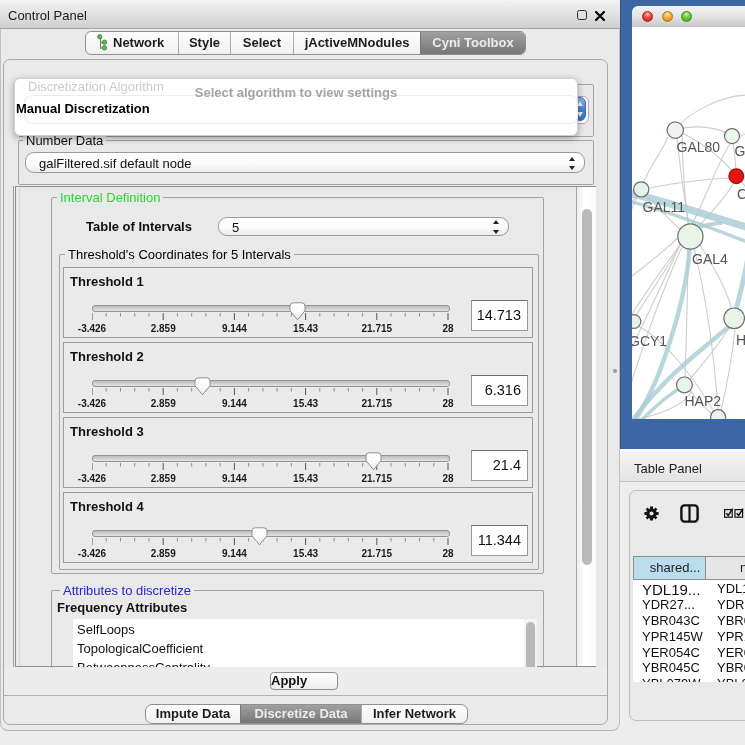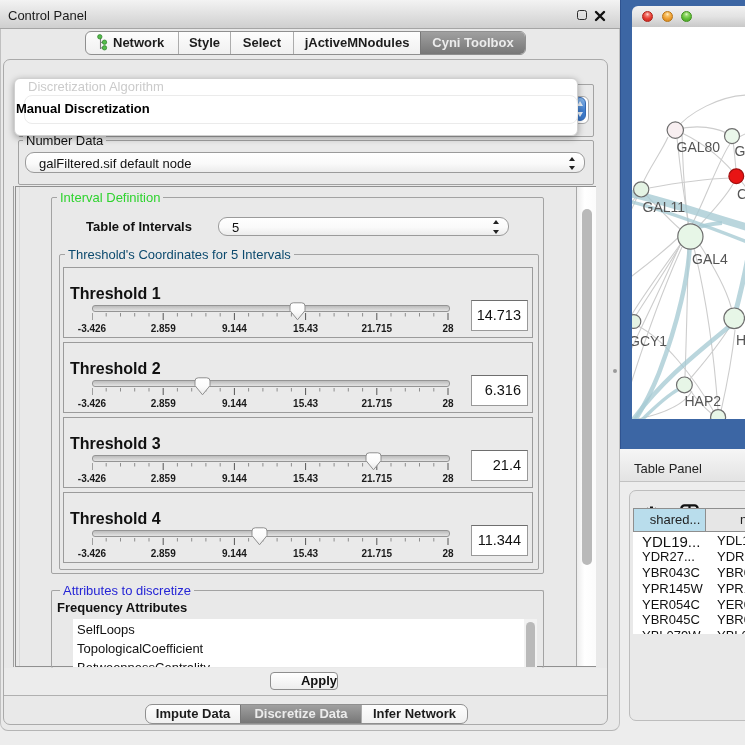--- a/index.html
+++ b/index.html
@@ -11,21 +11,21 @@
 .seg .on{background:linear-gradient(#a0a0a0,#777);color:#ececec;border-left-color:#777}
 .gbox{position:absolute;border:1px solid #a3a3a3;border-radius:2px}
 .gtit{position:absolute;top:-8px;font-size:13px;background:#e9e9e9;padding:0 3px;white-space:nowrap;line-height:15px}
 .combo{position:absolute;background:linear-gradient(#ffffff 0,#fafafa 55%,#ececec 100%);border:1px solid #9b9b9b;border-radius:9px;box-sizing:border-box}
 .combo .t{position:absolute;left:13px;top:0;font-size:13px;color:#111;white-space:nowrap}
 .udar{position:absolute;width:7px}
 .udar i{position:absolute;left:0;width:0;height:0;border-left:3.5px solid transparent;border-right:3.5px solid transparent}
 .udar .u{top:0;border-bottom:5px solid #222}
 .udar .d{bottom:0;border-top:5px solid #222}
 .tpan{position:absolute;left:63px;width:470px;height:71px;border:1px solid #9b9b9b;box-sizing:border-box;background:#eaeaea}
-.tpan .lbl{position:absolute;left:6px;top:17px;font-size:16px;font-weight:bold;color:#111}
+.tpan .lbl{position:absolute;left:6px;top:6px;font-size:13px;font-weight:bold;color:#111}
 .track{position:absolute;left:28px;width:356px;height:5px;top:37px;border:1px solid #949494;border-radius:3px;background:linear-gradient(#bcbcbc,#e3e3e3)}
 .ticks{position:absolute;left:28px;top:45px}
 .tlab{position:absolute;top:55px;font-size:10px;font-weight:bold;color:#1a1a1a;transform:translateX(-50%);white-space:nowrap}
 .thumb{position:absolute;top:33.5px;width:17px;height:19px}
 .vbox{position:absolute;left:407px;top:32px;width:57px;height:31px;background:#fff;border:1px solid #999;border-top-color:#6e6e6e;box-sizing:border-box;font-size:14.5px;color:#111;text-align:right;line-height:29px;padding-right:6px}
 .row{position:absolute;font-size:13px;color:#111;white-space:nowrap}
 </style></head>
 <body>
 <div id="root">
 
@@ -89,21 +89,21 @@
 <div class="row" style="left:86px;top:219px;font-weight:bold">Table of Intervals</div>
 <div class="combo" style="left:218px;top:217px;width:291px;height:19px">
       <span class="t" style="line-height:19px">5</span>
  <span class="udar" style="right:8px;top:2px;height:14px">
         <i class="u" style="border-bottom-width:4.5px"></i>
         <i class="d" style="border-top-width:4.5px"></i>
       </span>
     </div>
 
 <div class="gbox" style="left:59px;top:254px;width:478px;height:314px">
-      <div class="gtit" style="left:5px;color:#0c4a6e">Threshold's Coordinates for 5 Intervals</div>
+      <div class="gtit" style="left:5px;color:#000000">Threshold's Coordinates for 5 Intervals</div>
     </div>
 
 <div class="tpan" style="top:267px">
  <div class="lbl">Threshold 1</div>
  <div class="track"></div>
  <svg class="ticks" width="358" height="8" viewBox="0 0 358 8">
         <path d="M14.2,0V3.5 M28.5,0V3.5 M42.7,0V3.5 M57.0,0V3.5 M85.4,0V3.5 M99.7,0V3.5 M113.9,0V3.5 M128.2,0V3.5 M156.6,0V3.5 M170.9,0V3.5 M185.1,0V3.5 M199.4,0V3.5 M227.8,0V3.5 M242.1,0V3.5 M256.3,0V3.5 M270.6,0V3.5 M299.0,0V3.5 M313.3,0V3.5 M327.5,0V3.5 M341.8,0V3.5" stroke="#8d8d8d" stroke-width="1"></path>
         <path d="M0.0,0V7 M71.2,0V7 M142.4,0V7 M213.6,0V7 M284.8,0V7 M356.0,0V7" stroke="#555" stroke-width="1"></path>
       </svg>
  <span class="tlab" style="left:28px">-3.426</span>
@@ -206,21 +206,21 @@
 <div class="row" style="left:57px;top:600px;font-weight:bold">Frequency Attributes</div>
 <div class="a" style="left:73px;top:619px;width:464px;height:48px;background:#fff;overflow:hidden">
  <div class="row" style="left:4px;top:3px">SelfLoops</div>
  <div class="row" style="left:4px;top:22px">TopologicalCoefficient</div>
  <div class="row" style="left:4px;top:41px">BetweennessCentrality</div>
  <div class="a" style="left:451px;top:0;width:13px;height:48px;background:#f2f2f2"></div>
  <div class="a" style="left:453px;top:3px;width:9px;height:60px;background:#b9b9b9;border-radius:5px"></div>
 </div>
 
 <div class="a" style="left:4px;top:668px;width:603px;height:27px;background:#ececec;border-bottom:1px solid #b0b0b0"></div>
-<div class="a" style="left:270px;top:672px;width:68px;height:18px;background:linear-gradient(#fff,#ededed);border:1px solid #8e8e8e;border-radius:4px;box-sizing:border-box;text-align:right;font-size:13px;font-weight:bold;line-height:16px;color:#111">Apply</div>
+<div class="a" style="left:270px;top:672px;width:68px;height:18px;background:linear-gradient(#fff,#ededed);border:1px solid #8e8e8e;border-radius:4px;box-sizing:border-box;text-align:left;font-size:13px;font-weight:bold;line-height:16px;color:#111">Apply</div>
 
 <div class="seg" style="left:145px;top:704px;height:20px;border-radius:7px">
  <div class="s" style="width:94px;line-height:18px">Impute Data</div>
  <div class="s on" style="width:121px;line-height:18px">Discretize Data</div>
  <div class="s" style="width:106px;line-height:18px">Infer Network</div>
 </div>
 
 <div class="a" style="left:620px;top:0;width:125px;height:449px;background:#3c66a4;border-left:1px solid #2f5390;box-sizing:border-box"></div>
 
 <div class="a" style="left:632px;top:6px;width:113px;height:21px;background:linear-gradient(#f2f2f2 0,#e3e3e3 50%,#c8c8c8 100%);border-radius:6px 0 0 0;border-bottom:1px solid #8b8b8b"></div>
@@ -316,21 +316,21 @@
 </svg>
 <svg class="a" style="left:724px;top:507px" width="20" height="12" viewBox="0 0 20 12">
  <g fill="none" stroke="#111">
   <rect x="0.6" y="2.6" width="7.6" height="7.6" stroke-width="1.2"></rect>
   <rect x="11.0" y="2.6" width="7.6" height="7.6" stroke-width="1.2"></rect>
   <path d="M2.3,6.2 l2,2.2 L8.6,1.6" stroke-width="1.5"></path>
   <path d="M12.7,6.2 l2,2.2 L19,1.6" stroke-width="1.5"></path>
  </g>
 </svg>
 
-<div class="a" style="left:633px;top:508px;width:112px;height:126px;background:#fff;overflow:hidden">
+<div class="a" style="left:633px;top:556px;width:112px;height:126px;background:#fff;overflow:hidden">
  <div class="a" style="left:0;top:0;width:73px;height:24px;background:#b9ddec;border:1px solid #8e8e8e;box-sizing:border-box;text-align:center;font-size:13px;line-height:22px;color:#222;text-indent:11px">shared...</div>
  <div class="a" style="left:72px;top:0;width:130px;height:24px;background:#e6e6e6;border:1px solid #8e8e8e;box-sizing:border-box;font-size:13px;line-height:22px;color:#222">
         <span style="position:absolute;left:34px">name</span>
       </div>
  <div class="a" style="left:9px;top:25.3px;font-size:15px;color:#111">YDL19...</div>
       <div class="a" style="left:84px;top:25.3px;font-size:13px;color:#111">YDL194W</div>
 <div class="a" style="left:9px;top:41.1px;font-size:13px;color:#111">YDR27...</div>
       <div class="a" style="left:84px;top:41.1px;font-size:13px;color:#111">YDR277C</div>
 <div class="a" style="left:9px;top:56.9px;font-size:13px;color:#111">YBR043C</div>
       <div class="a" style="left:84px;top:56.9px;font-size:13px;color:#111">YBR043C</div>
@@ -347,14 +347,15 @@
 <div class="a" style="left:9px;top:151.7px;font-size:13px;color:#111">YIL052C</div>
       <div class="a" style="left:84px;top:151.7px;font-size:13px;color:#111">YIL052C</div>
  <div class="a" style="left:1px;top:161px;width:120px;height:10px;background:#c6c6c6;border-radius:5px"></div>
 </div>
 
 <div class="a" style="left:613px;top:369px;width:4px;height:4px;border-radius:50%;background:#9a9a9a"></div>
 
 <div class="a" style="left:14px;top:78px;width:564px;height:58px;background:#fff;border-radius:6px;box-shadow:0 2px 7px rgba(0,0,0,0.35);border:1px solid #d0d0d0;box-sizing:border-box"></div>
 <div class="a" style="left:24px;top:95px;width:552px;height:27px;border:1px solid #ebebeb;border-radius:8px"></div>
 <div class="a" style="left:28px;top:79px;font-size:13px;color:#cbcbcb">Discretization Algorithm</div>
+<div class="a" style="left:0;top:85px;width:592px;text-align:center;font-size:13px;font-weight:bold;color:#a3a3a3">Select algorithm to view settings</div>
 <div class="a" style="left:16px;top:101px;font-size:13px;font-weight:bold;color:#000">Manual Discretization</div>
 
 </div>
 </body></html>

